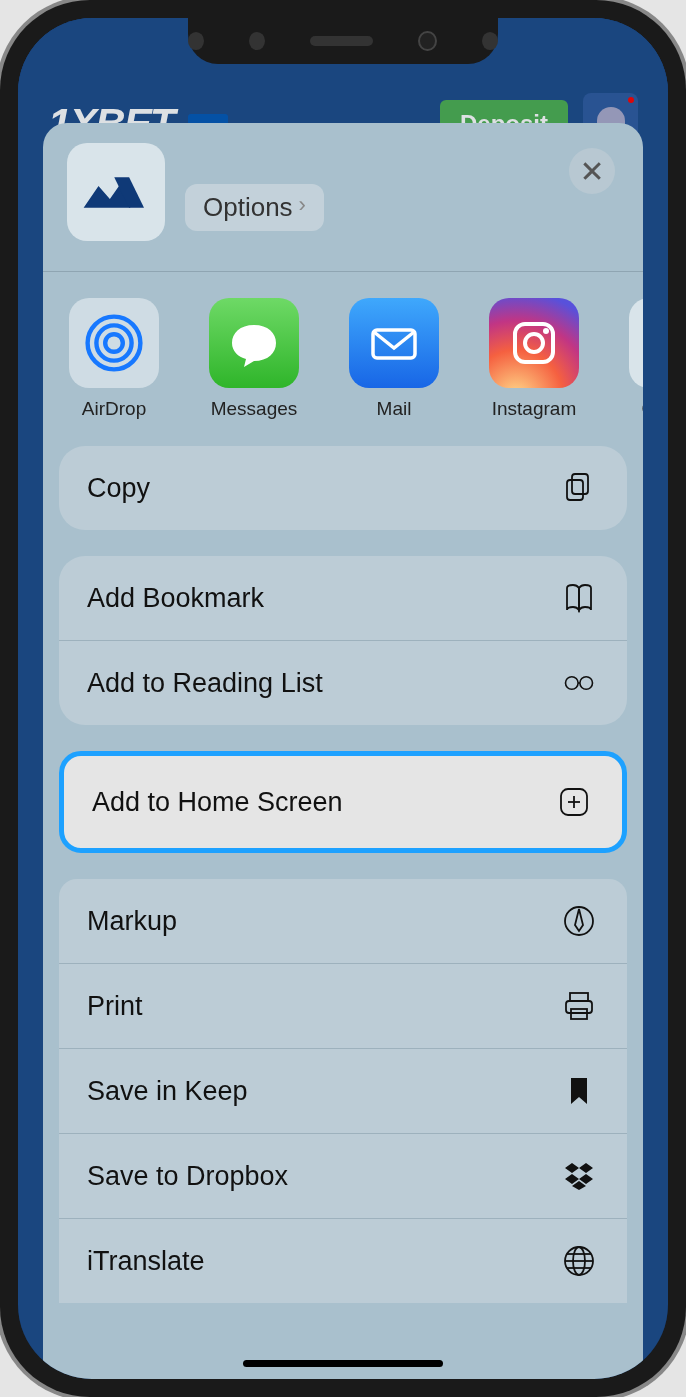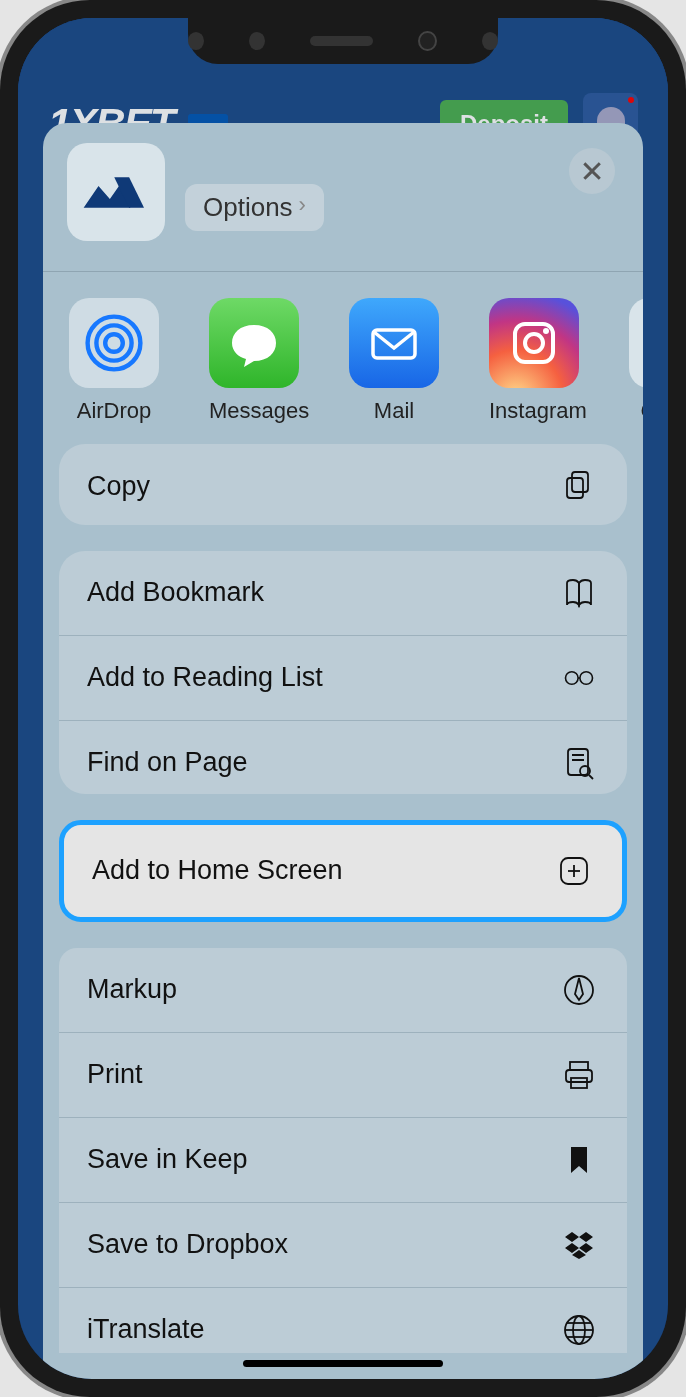--- a/index.html
+++ b/index.html
@@ -112,21 +112,21 @@
     padding: 26px 20px 26px 26px;
     overflow-x: hidden;
   }
   .share-app { width: 90px; flex: 0 0 auto; text-align: center; }
   .share-app .app-icon {
     width: 90px; height: 90px;
     border-radius: 20px;
     display: flex; align-items: center; justify-content: center;
     margin-bottom: 10px;
   }
-  .share-app .app-label { font-size: 22px; color: #222; white-space: nowrap; }
+  .share-app .app-label { font-size: 19px; color: #222; white-space: nowrap; }
   .icon-airdrop { background: #cfdce4; }
   .icon-messages { background: linear-gradient(180deg,#6ed966,#2fb52a); }
   .icon-mail { background: linear-gradient(180deg,#3fa8fc,#1866e6); }
   .icon-instagram { background: radial-gradient(circle at 30% 110%, #ffdb8b 0%, #f56040 40%, #c13584 65%, #5851db 90%); }
   .icon-gmail { background: #d9e4ea; }
 
   .action-group { margin: 0 16px 26px; border-radius: 26px; overflow: hidden; }
   .action-row {
     background: #bcccd6;
     padding: 22px 28px;
@@ -271,32 +271,20 @@
         <div class="action-row">
           <span>Add to Reading List</span>
           <span class="action-icon">
             <svg viewBox="0 0 40 24">
                 <circle cx="12" cy="12" r="7"></circle>
                 <circle cx="28" cy="12" r="7"></circle>
                 <path d="M19 12 L21 12"></path>
               </svg>
           </span>
         </div>
-        <div class="action-row">
-          <span>Find on Page</span>
-          <span class="action-icon">
-            <svg viewBox="0 0 36 36">
-                <rect x="7" y="4" width="20" height="26" rx="3"></rect>
-                <line x1="11" y1="10" x2="23" y2="10"></line>
-                <line x1="11" y1="15" x2="23" y2="15"></line>
-                <circle cx="24" cy="26" r="5"></circle>
-                <line x1="28" y1="30" x2="32" y2="34"></line>
-              </svg>
-          </span>
-        </div>
       </div>
 
       <div class="action-row highlight">
         <span>Add to Home Screen</span>
         <span class="action-icon">
           <svg viewBox="0 0 36 36">
               <rect x="5" y="5" width="26" height="26" rx="7"></rect>
               <line x1="18" y1="12" x2="18" y2="24"></line>
               <line x1="12" y1="18" x2="24" y2="18"></line>
             </svg>

